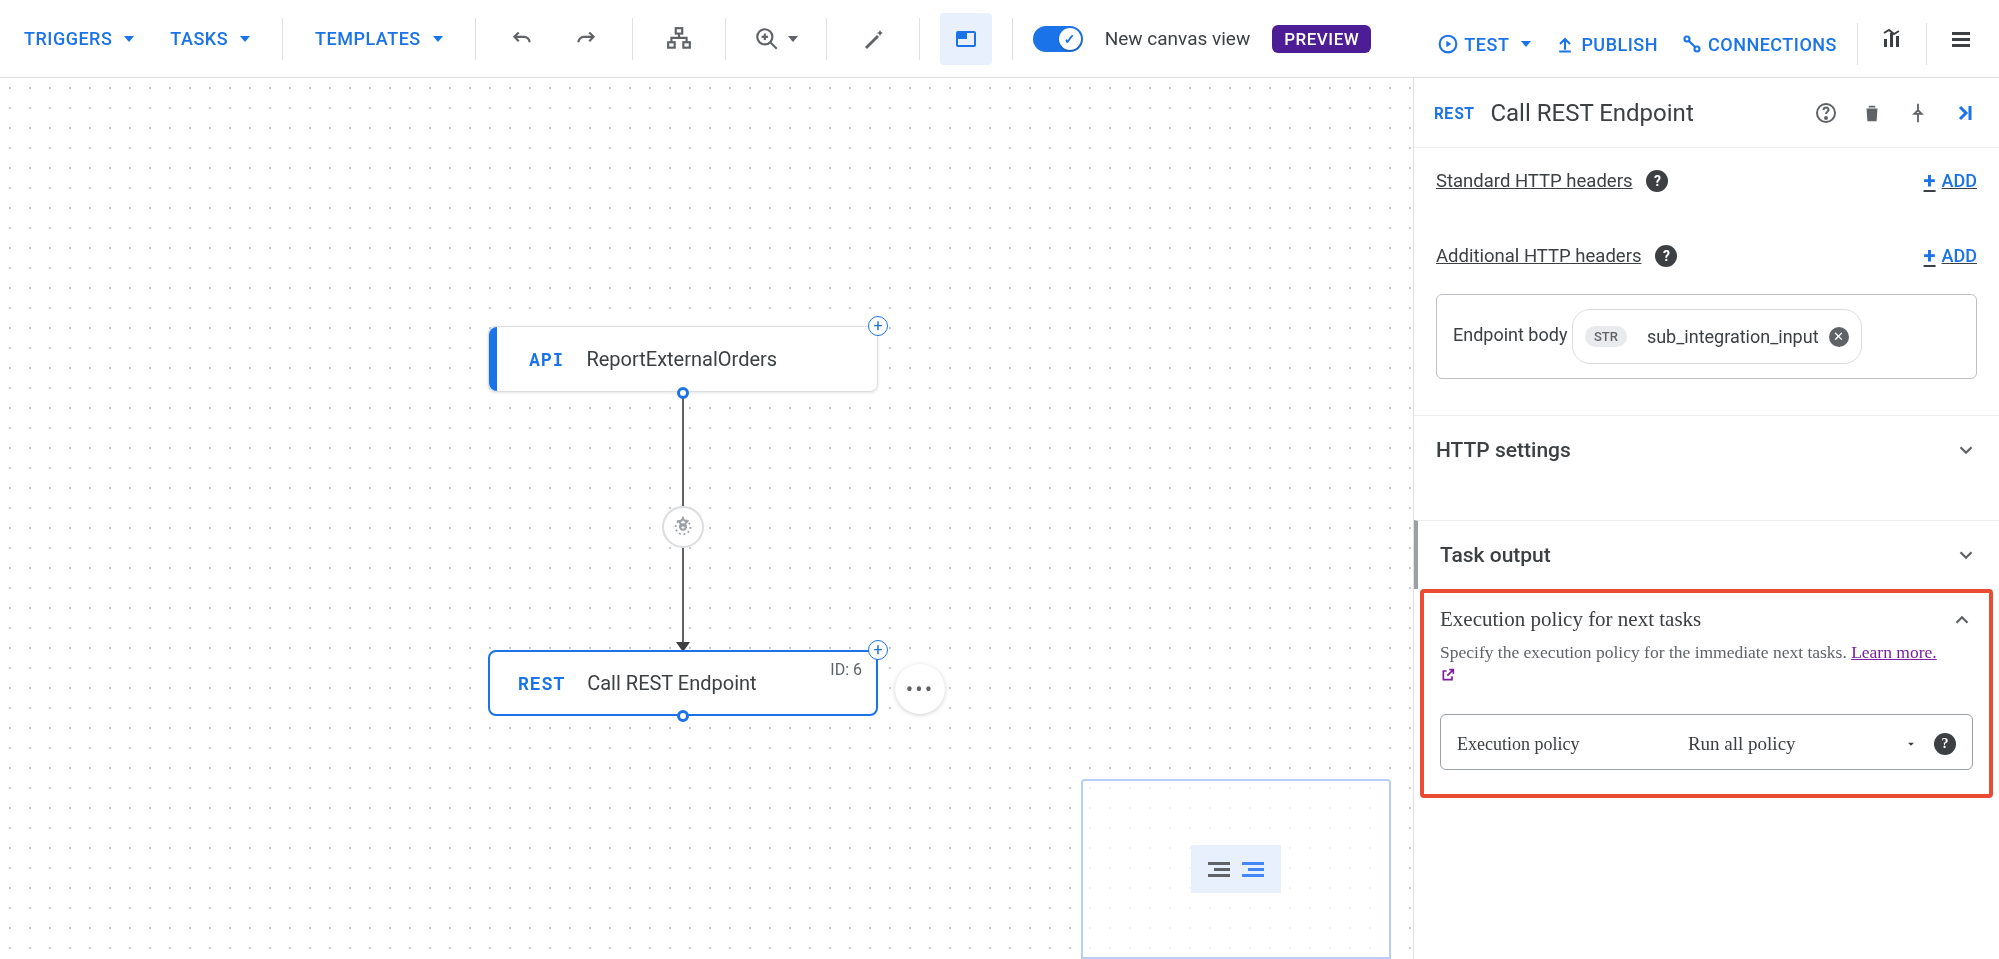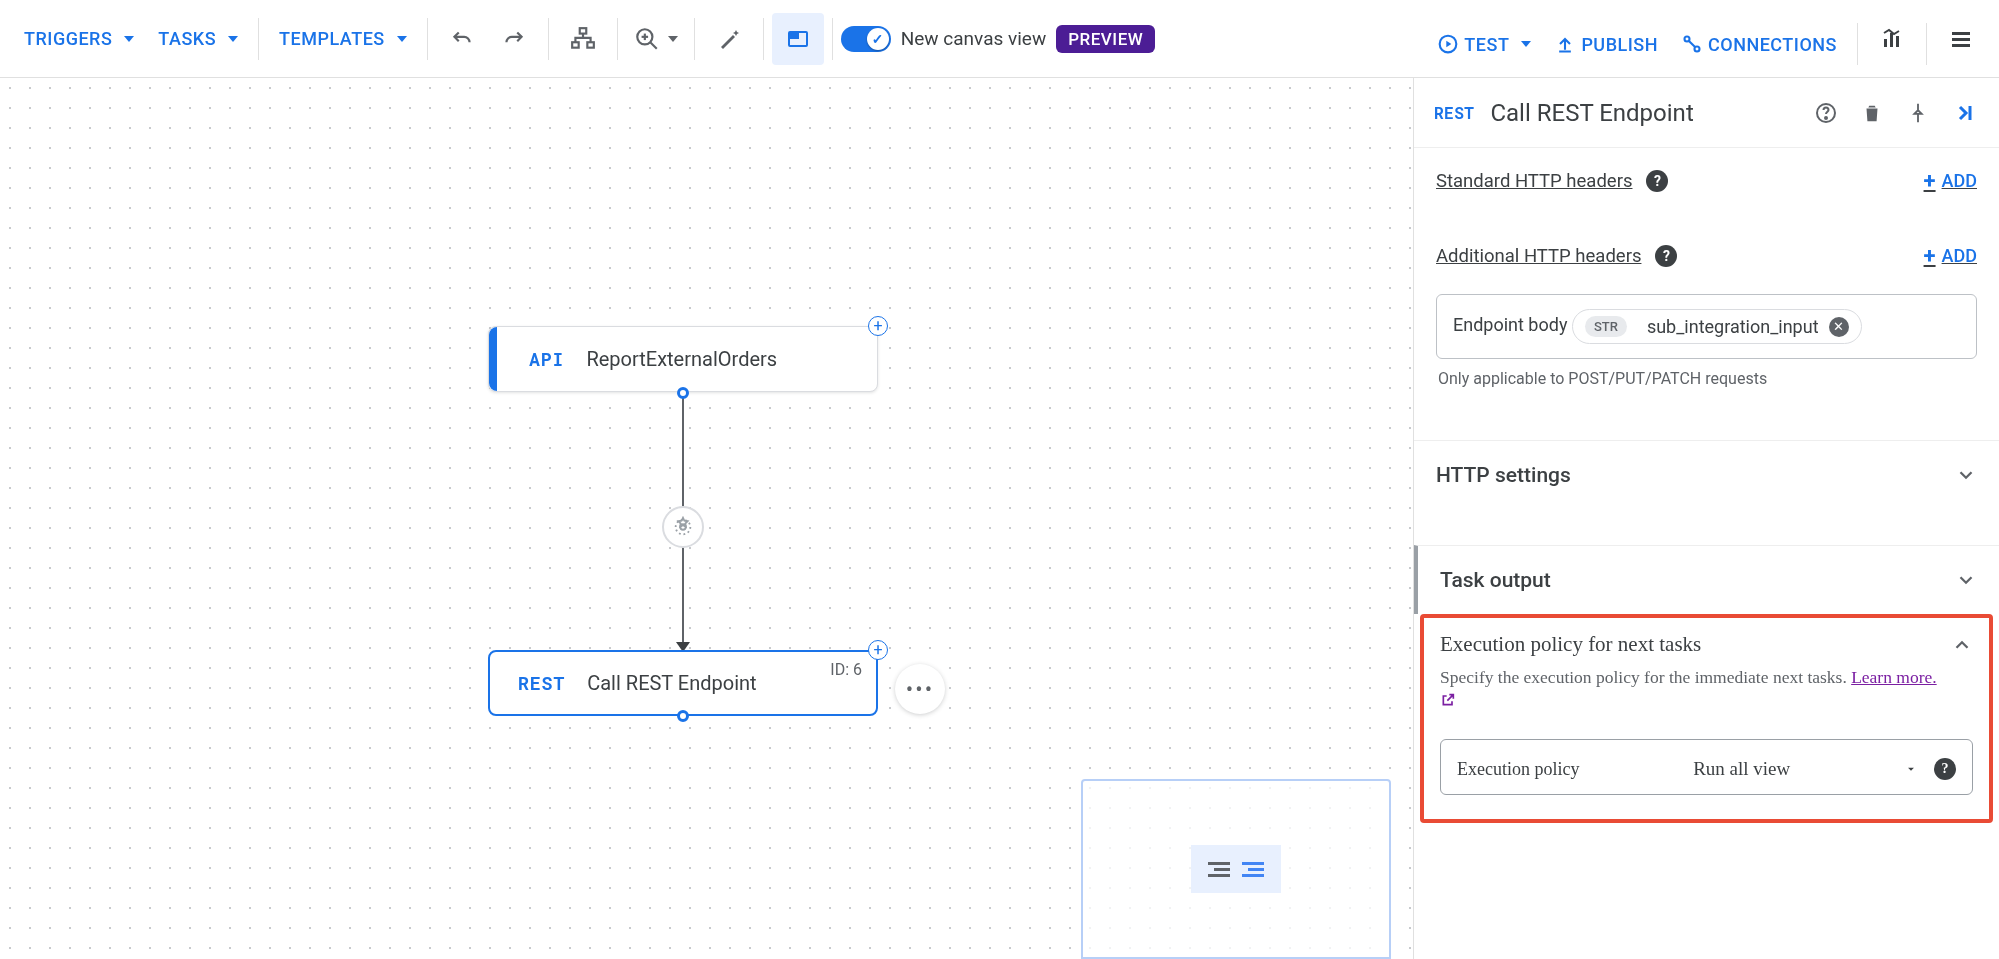--- a/index.html
+++ b/index.html
@@ -1,18 +1,18 @@
 <!DOCTYPE html>
 <html><head>
 <meta charset="utf-8">
 <style>
   * { box-sizing: border-box; }
   html, body { margin:0; padding:0; width:1999px; height:959px; font-family: 'Google Sans', Roboto, Arial, sans-serif; font-size:18px; color:#3c4043; background:#fff; overflow:hidden; }
 
-  .toolbar { width:100%; height:78px; border-bottom:1px solid #e0e0e0; display:flex; align-items:center; padding:12px 12px; position:relative; }
+  .toolbar { width:100%; height:78px; border-bottom:1px solid #e0e0e0; display:flex; align-items:center; padding:12px 12px; position:relative;gap:12px; }
   .tb-btn { display:flex; align-items:center; gap:6px; padding:10px 12px; color:#1a73e8; font-weight:500; letter-spacing:0.5px; cursor:pointer; font-size:18px; }
   .vdiv { width:1px; height:42px; background:#e0e0e0; margin:0 8px; }
   .icon-btn { width:52px; height:52px; display:flex; align-items:center; justify-content:center; color:#5f6368; cursor:pointer; border-radius:4px; }
   .icon-btn.active { background:#e8f0fe; color:#1a73e8; }
   .zoom-group { display:flex; align-items:center; color:#5f6368; gap:2px; padding:0 8px;}
 
   .toggle { width:50px; height:26px; border-radius:14px; background:#1a73e8; position:relative; display:flex; align-items:center; justify-content:flex-end; padding:2px;}
   .toggle .knob { width:22px; height:22px; border-radius:50%; background:#fff; box-shadow:0 1px 2px rgba(0,0,0,.3); display:flex; align-items:center; justify-content:center;}
   .toggle .knob::after{ content:"✓"; font-size:14px; color:#1a73e8; font-weight:bold;}
   .canvas-label { margin-left:10px; color:#3c4043; font-size:19px; }
@@ -64,21 +64,21 @@
   .panel-header .collapse-icon { color:#1a73e8; font-weight:bold;}
 
   .panel-body { flex:1; overflow-y:auto; padding-bottom:20px;}
   .section-row { padding:10px 22px; display:flex; align-items:center; justify-content:space-between;text-decoration:underline;}
   .section-row .lbl { font-size:18.5px; color:#3c4043; display:flex; align-items:center; gap:14px;}
   .help-dot { width:22px; height:22px; border-radius:50%; background:#3c4043; color:#fff; font-size:14px; font-weight:bold; display:inline-flex; align-items:center; justify-content:center;}
   .add-link { color:#1a73e8; font-weight:500; display:flex; align-items:center; gap:6px; cursor:pointer; font-size:18px;}
 
   .field-outline { border:1px solid #bdc1c6; border-radius:6px; margin:16px 22px 6px; padding:14px 16px; position:relative;}
   .str-chip { background:#e8eaed; color:#5f6368; border-radius:14px; padding:3px 9px; font-size:13px; font-weight:500; margin-right:10px;}
-  .var-chip { border:1px solid #dadce0; border-radius:18px; padding:6px 12px; display:inline-flex; align-items:center; gap:10px; font-size:18px; color:#3c4043;}
+  .var-chip { border:1px solid #dadce0; border-radius:18px; padding:16px 12px; display:inline-flex; align-items:center; gap:10px; font-size:18px; color:#3c4043;}
   .var-chip .x { width:20px; height:20px; border-radius:50%; background:#5f6368; color:#fff; display:flex; align-items:center; justify-content:center; font-size:13px; cursor:pointer;}
   .helper-text { font-size:16px; color:#5f6368; padding:4px 24px 16px;}
   .exp-section { padding:22px 22px; display:flex; align-items:center; justify-content:space-between; border-top:1px solid #eee;margin-top:36px;}
   .exp-section .etitle { font-size:21px; font-weight:500; color:#3c4043;}
   .chev { color:#5f6368; }
   .chev svg{ display:block;}
   .task-output-bar { border-left:4px solid #9aa0a6; }
 
   .highlight-box { margin:0 6px; border:4px solid #e94b35; border-radius:4px; padding:14px 16px 24px;font-family:Liberation Serif, serif;}
   .highlight-box .hrow { display:flex; align-items:center; justify-content:space-between;}
@@ -305,21 +305,20 @@
       </div>
 
       <div class="field-outline">
         <span class="legend">Endpoint body</span>
         <span class="var-chip">
           <span class="str-chip">STR</span>
           <span>sub_integration_input</span>
           <span class="x">✕</span>
         </span>
       </div>
-      <div class="helper-text">Only applicable to POST/PUT/PATCH requests</div>
 
       <div class="exp-section">
         <span class="etitle">HTTP settings</span>
         <span class="chev">
             <svg width="22" height="22" viewBox="0 0 24 24" fill="none" stroke="currentColor" stroke-width="2.5">
               <path d="M6 9l6 6 6-6"></path>
             </svg>
           </span>
       </div>
 
@@ -344,21 +343,21 @@
         </div>
         <div class="desc">
           <span>Specify the execution policy for the immediate next tasks. </span><span class="learn-link">Learn more.</span>
           <br><span class="ext-icon"><svg width="16" height="16" viewBox="0 0 24 24" fill="none" stroke="#7b1fa2" stroke-width="2.5">
                 <path d="M14 4h6v6M20 4l-9 9"></path>
                 <path d="M18 14v5H5V6h5"></path>
               </svg></span>
         </div>
         <div class="policy-select">
           <span class="legend">Execution policy</span>
-          <span class="sel-val">Run all view</span>
+          <span class="sel-val">Run all policy</span>
           <span class="sel-right">
             <span>
                 <svg width="14" height="14" viewBox="0 0 24 24" fill="#3c4043">
                   <path d="M7 10l5 5 5-5z"></path>
                 </svg>
               </span>
             <span class="help-dot">?</span>
           </span>
         </div>
       </div>

